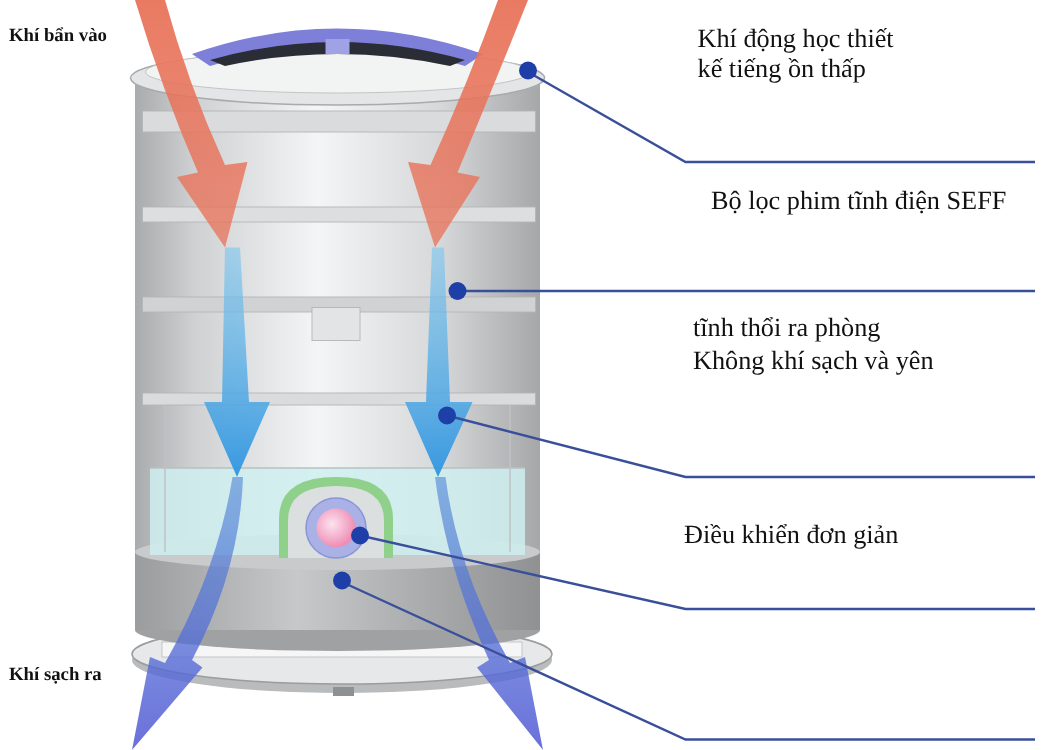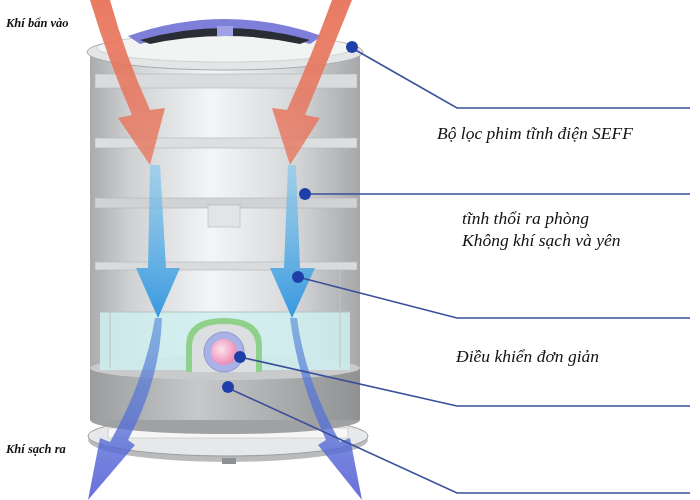--- a/index.html
+++ b/index.html
@@ -1,17 +1,17 @@
 <!DOCTYPE html>
 <html><head>
 <meta charset="utf-8">
 <style>
   html, body { margin:0; padding:0; background:#ffffff; }
   body { width:700px; height:500px; position:relative; overflow:hidden; font-family:"Liberation Serif", serif; }
-  #stage { position:absolute; left:0; top:0; width:573px; height:500px;font-style:italic; }
+  #stage { position:absolute; left:0; top:0; width:573px; height:500px; }
   .lbl { position:absolute; color:#111; font-family:"Liberation Serif", serif; font-size:17.5px; line-height:20px; white-space:nowrap; }
   .lbl .ln { display:block; }
   .side { position:absolute; font-family:"Liberation Serif", serif; font-weight:bold; font-size:12.5px; color:#111; white-space:nowrap; }
 </style>
 </head>
 <body>
 
 <div id="stage">
   <svg width="700" height="500" viewBox="0 0 700 500">
     <defs>
@@ -128,22 +128,26 @@
       <polyline points="228,388 457,493 690,493" fill="none" stroke="#3a4f9a" stroke-width="1.6"></polyline>
       <circle cx="228" cy="387" r="6" fill="#1f3fa8"></circle>
     </g>
   </svg>
 
   
   <div class="side" style="left:6px; top:16px;">Khí bẩn vào</div>
   <div class="side" style="left:6px; top:442px;">Khí sạch ra</div>
 
   
+  <div class="lbl" style="left:465px; top:15px;">
+    <span class="ln">Khí động học thiết</span>
+    <span class="ln">kế tiếng ồn thấp</span>
+  </div>
 
-  <div class="lbl" style="left:437px; top:122px; line-height:22px;text-align:center;">
+  <div class="lbl" style="left:474px; top:122px; line-height:22px;text-align:center;">
     <span class="ln">Bộ lọc phim tĩnh điện SEFF</span>
   </div>
 
   <div class="lbl" style="left:462px; top:207px; line-height:22px;">
     <span class="ln">tĩnh thổi ra phòng</span>
     <span class="ln">Không khí sạch và yên</span>
   </div>
 
   <div class="lbl" style="left:456px; top:345px; line-height:22px;">
     <span class="ln">Điều khiển đơn giản</span>

